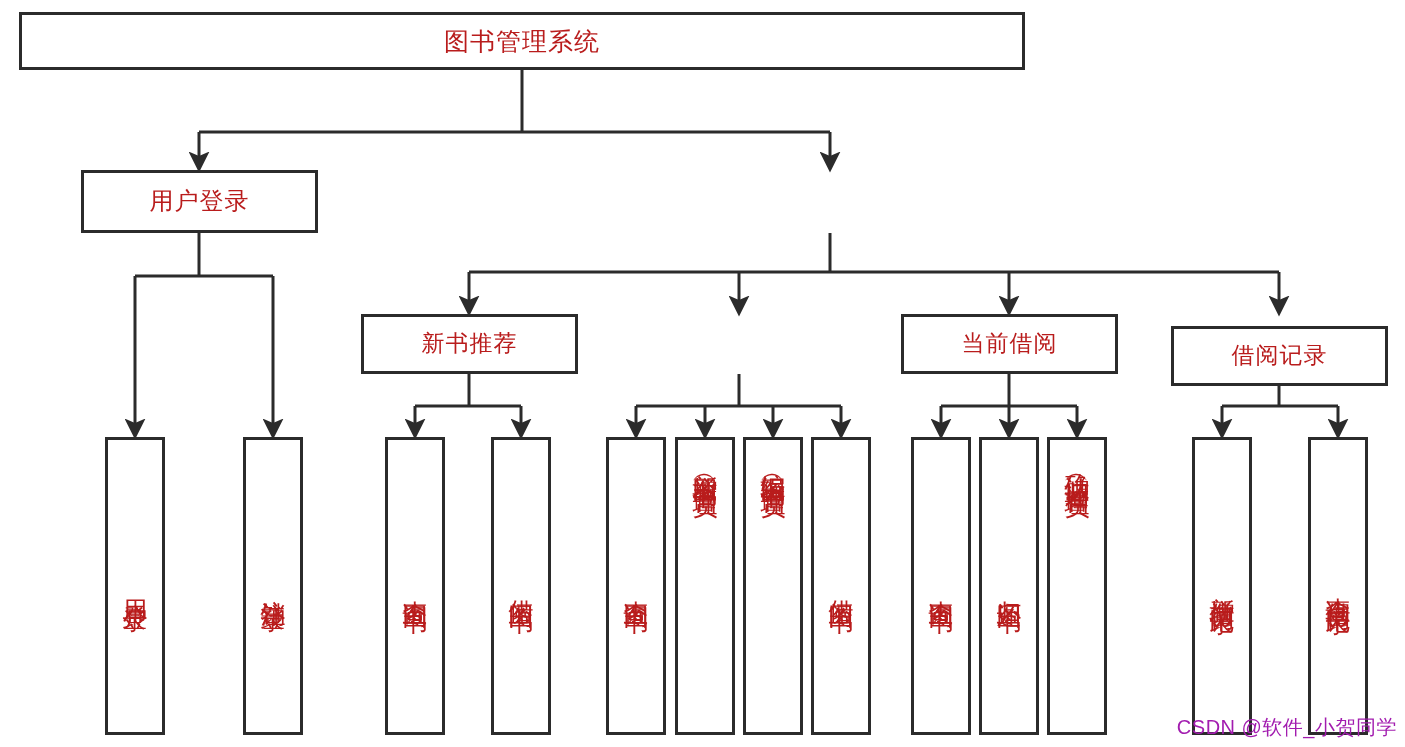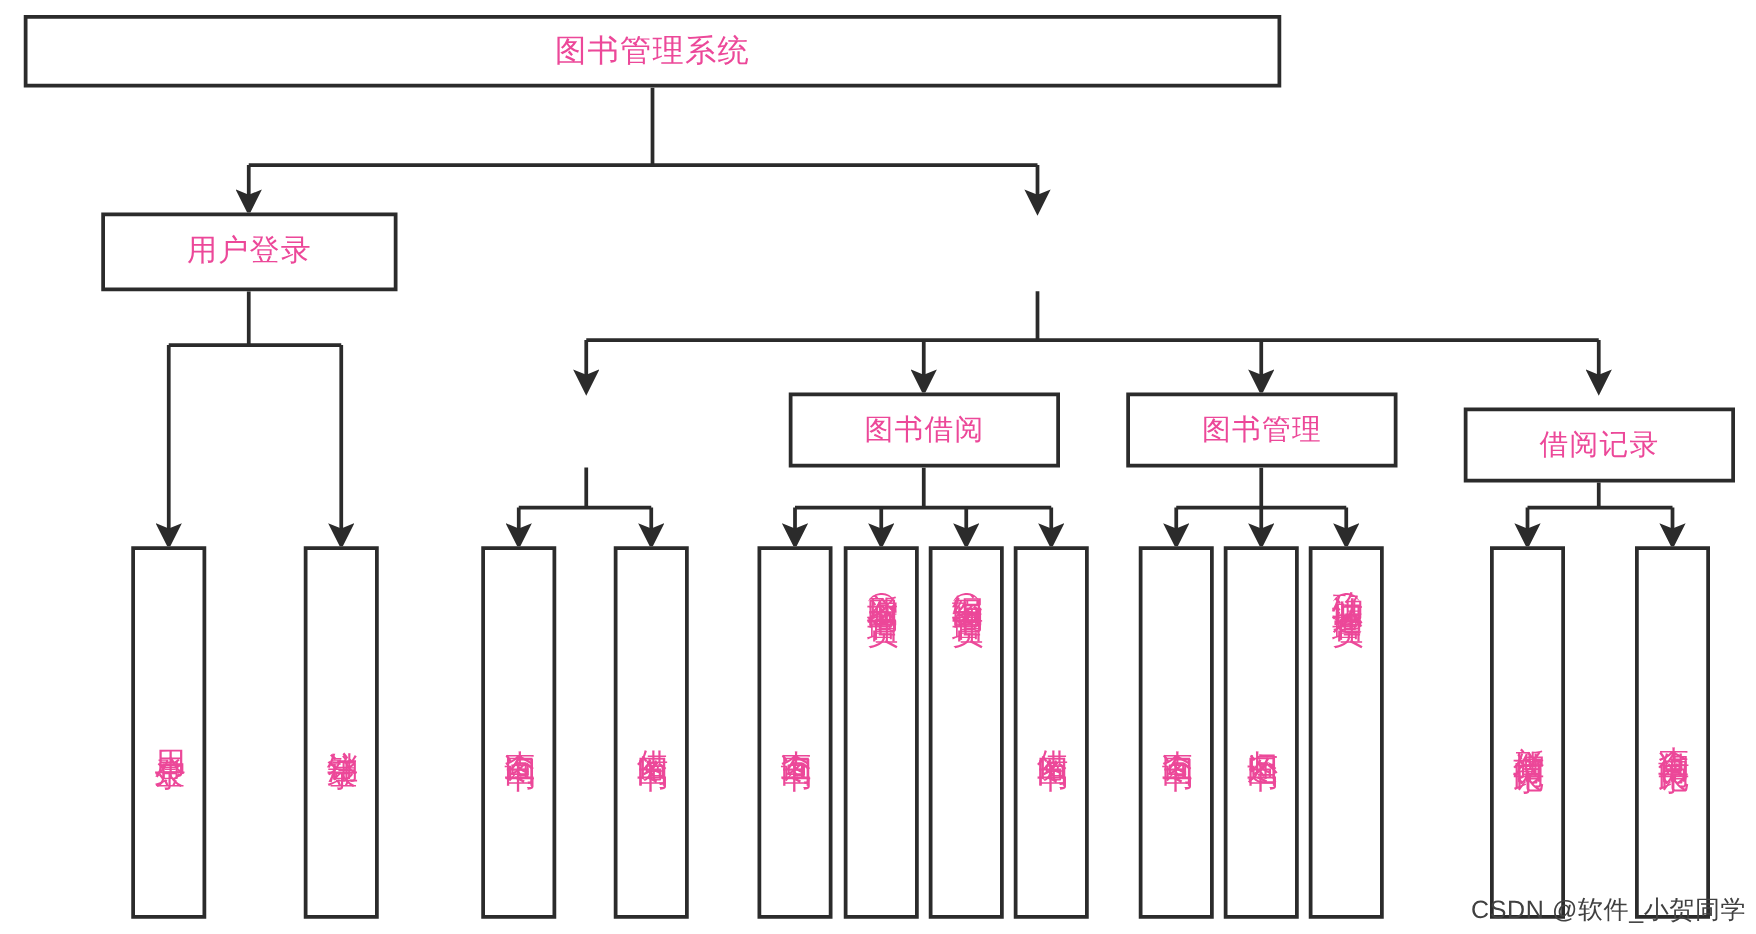--- a/index.html
+++ b/index.html
@@ -25,21 +25,21 @@
     height: 747px;
   }
   .node-box {
     position: absolute;
     box-sizing: border-box;
     border: 3px solid #2b2b2b;
     background: #ffffff;
     display: flex;
     align-items: center;
     justify-content: center;
-    color: #ec4899;
+    color: #b91c1c;
   }
   .node-label {
     font-family: "Liberation Sans", sans-serif;
     line-height: 1.12;
     letter-spacing: 1px;
     white-space: nowrap;
   }
   .level-0 .node-label { font-size: 25px; }
   .level-1 .node-label { font-size: 24px; }
   .level-2 .node-label { font-size: 23px; }
@@ -57,21 +57,21 @@
   }
   .level-3.center-v {
     align-items: center;
     padding-top: 0;
   }
   #watermark {
     position: absolute;
     right: 8px;
     bottom: 6px;
     font-size: 20px;
-    color: #404040;
+    color: #a21caf;
     font-family: "Liberation Sans", sans-serif;
     letter-spacing: 0.5px;
     user-select: none;
     pointer-events: none;
   }
 </style>
 </head>
 <body>
 
 <div id="diagram-root">
@@ -127,25 +127,25 @@
   </svg>
 
   <div class="node-box level-0" style="left:19px; top:12px; width:1006px; height:58px;">
     <span class="node-label">图书管理系统</span>
   </div>
 
   <div class="node-box level-1" style="left:81px; top:170px; width:237px; height:63px;">
     <span class="node-label">用户登录</span>
   </div>
 
-  <div class="node-box level-2" style="left:631px; top:314px; width:217px; height:60px;">
-    <span class="node-label">图书借阅</span>
+  <div class="node-box level-2" style="left:361px; top:314px; width:217px; height:60px;">
+    <span class="node-label">新书推荐</span>
   </div>
   <div class="node-box level-2" style="left:901px; top:314px; width:217px; height:60px;">
-    <span class="node-label">图书管理</span>
+    <span class="node-label">当前借阅</span>
   </div>
   <div class="node-box level-2" style="left:1171px; top:326px; width:217px; height:60px;">
     <span class="node-label">借阅记录</span>
   </div>
 
   <div class="node-box level-3 center-v" style="left:105px; top:437px; width:60px; height:298px;">
     <span class="node-label">用户登录</span>
   </div>
   <div class="node-box level-3 center-v" style="left:243px; top:437px; width:60px; height:298px;">
     <span class="node-label">注销登录</span>

